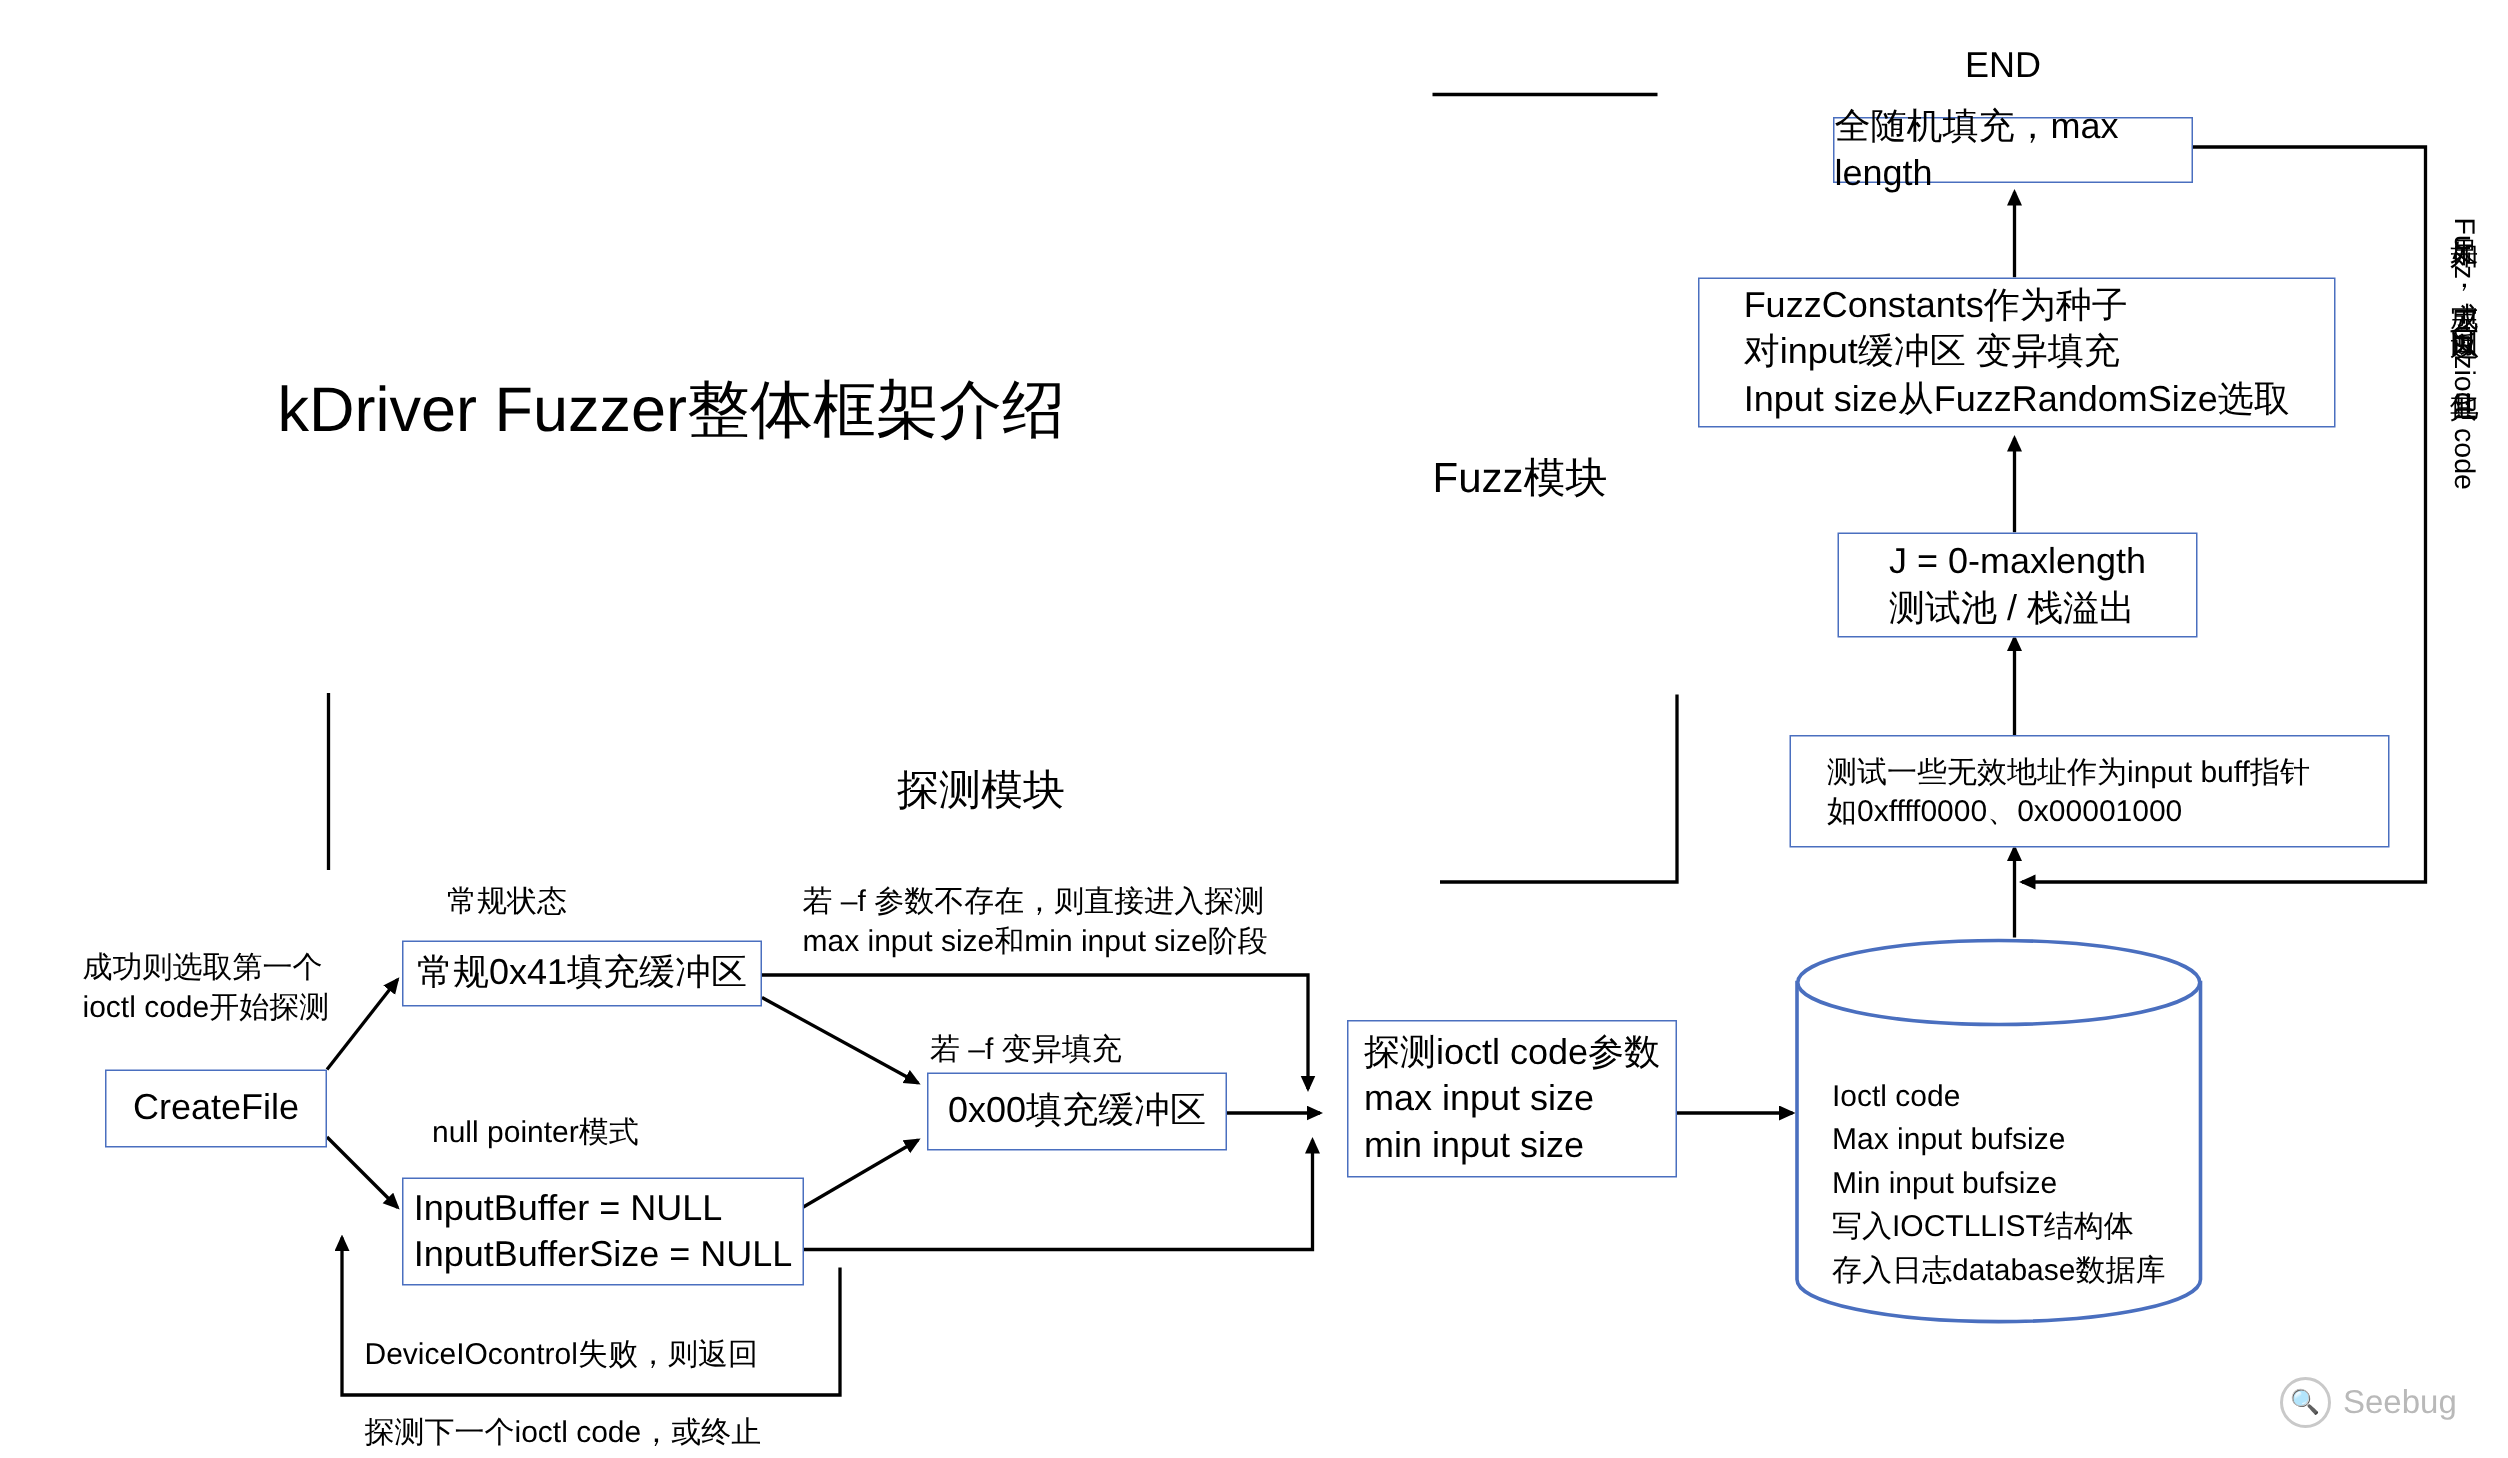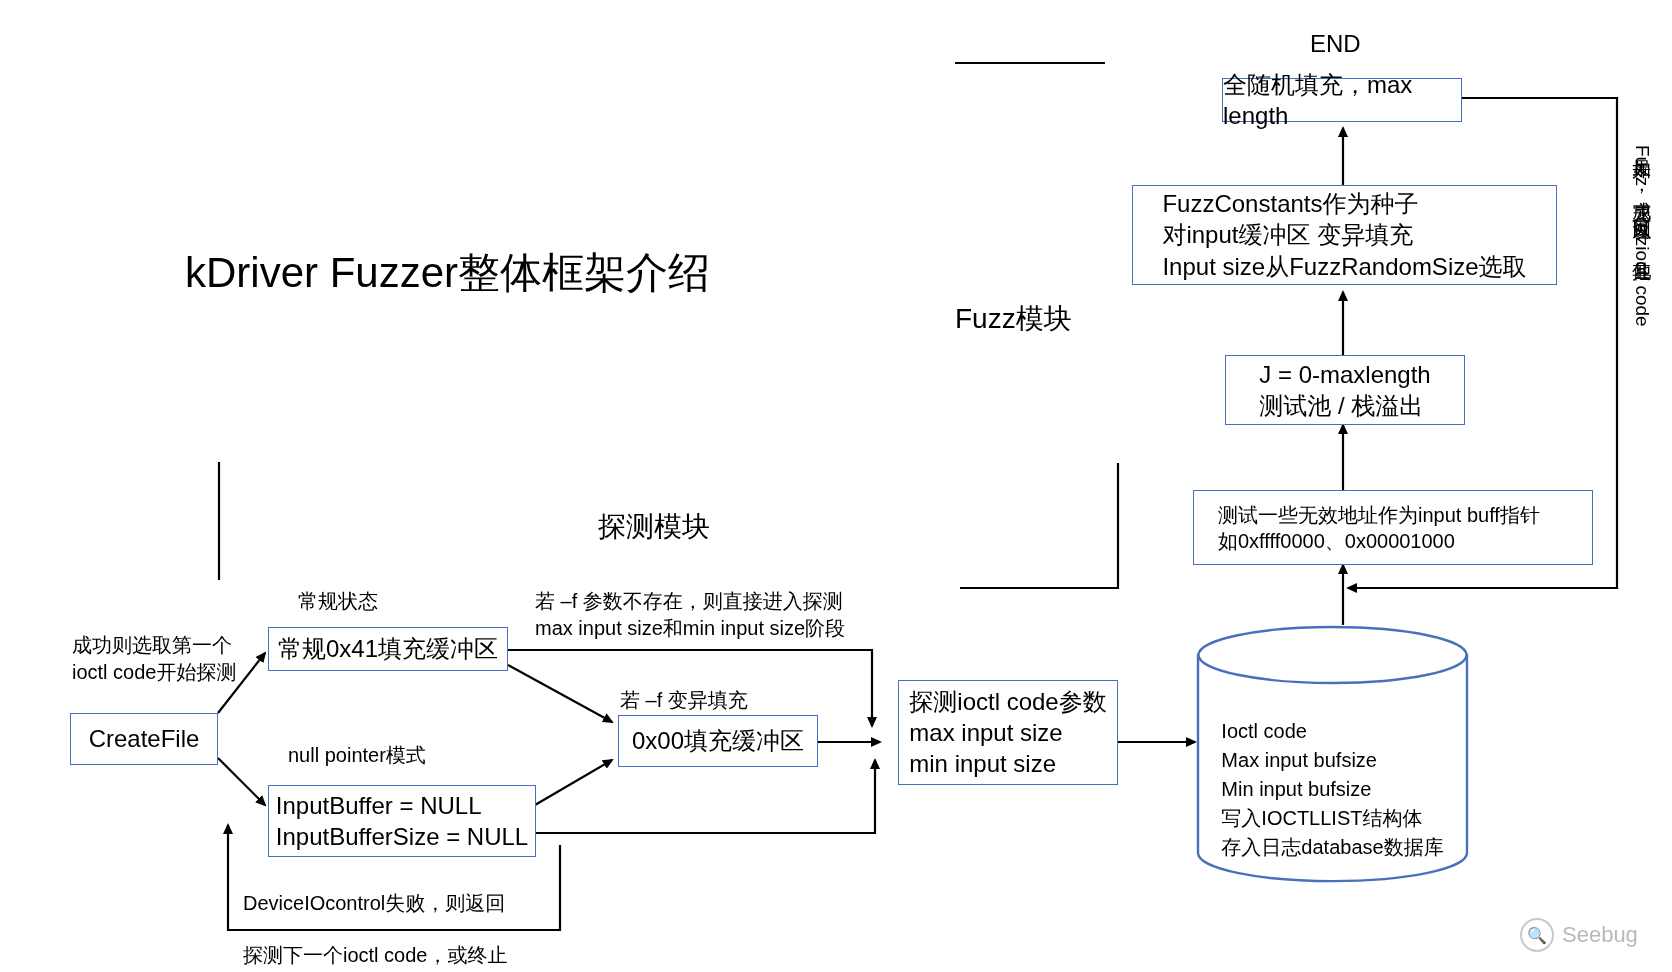--- a/index.html
+++ b/index.html
@@ -156,21 +156,21 @@
       <path d="M3,30 L3,228 A134,28 0 0 0 272,228 L272,30 Z" fill="#ffffff" stroke="#4a6fbf" stroke-width="2.4"></path>
       <ellipse cx="137.5" cy="30" rx="134" ry="28" fill="#ffffff" stroke="#4a6fbf" stroke-width="2.4"></ellipse>
     </svg>
     <div class="cyl-text" style="padding-top:34px;">Ioctl code
 Max input bufsize
 Min input bufsize
 写入IOCTLLIST结构体
 存入日志database数据库</div>
   </div>
 
-  <div class="label" style="left:72px;top:632px;width:215px;">成功则选取第一个
+  <div class="label" style="left:55px;top:632px;width:215px;">成功则选取第一个
 ioctl code开始探测</div>
 
   <div class="label" style="left:298px;top:588px;">常规状态</div>
 
   <div class="label" style="left:288px;top:742px;">null pointer模式</div>
 
   <div class="label" style="left:535px;top:588px;width:350px;">若 –f 参数不存在，则直接进入探测
 max input size和min input size阶段</div>
 
   <div class="label" style="left:620px;top:687px;">若 –f 变异填充</div>

